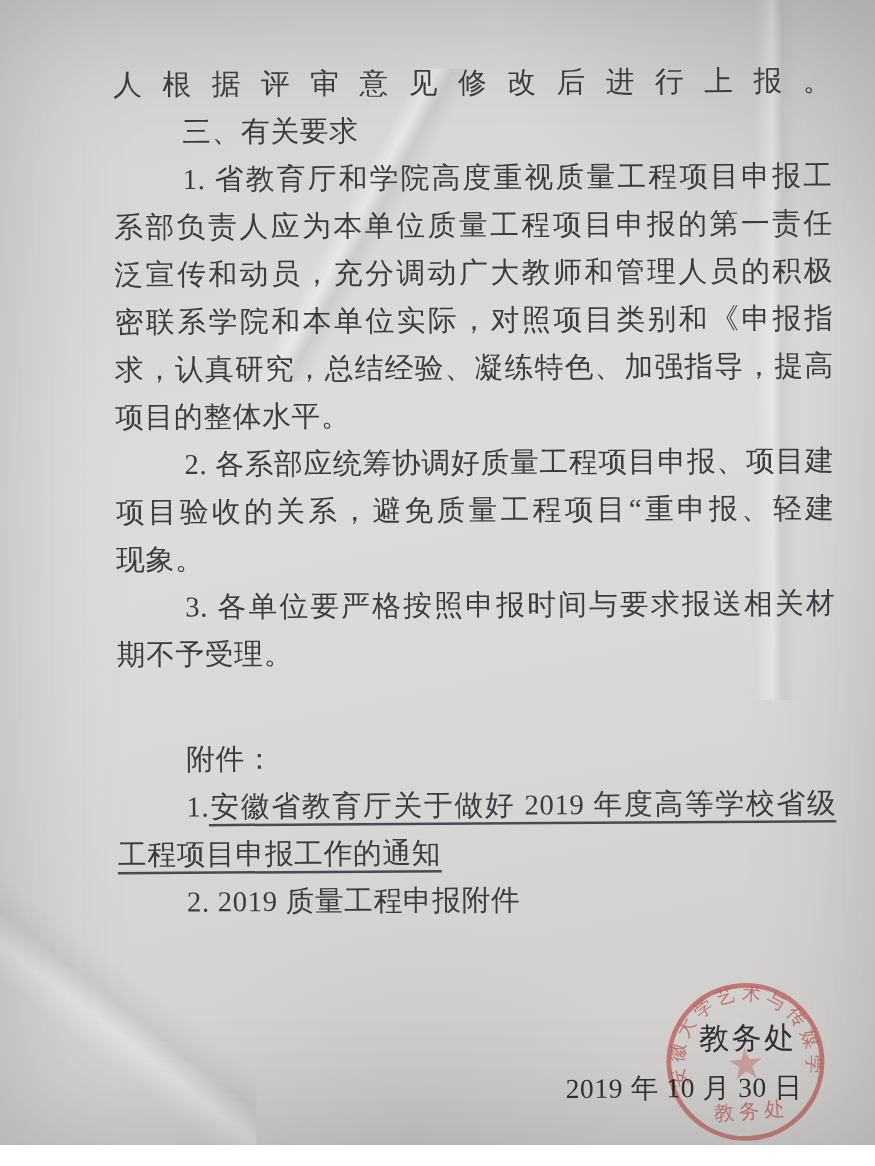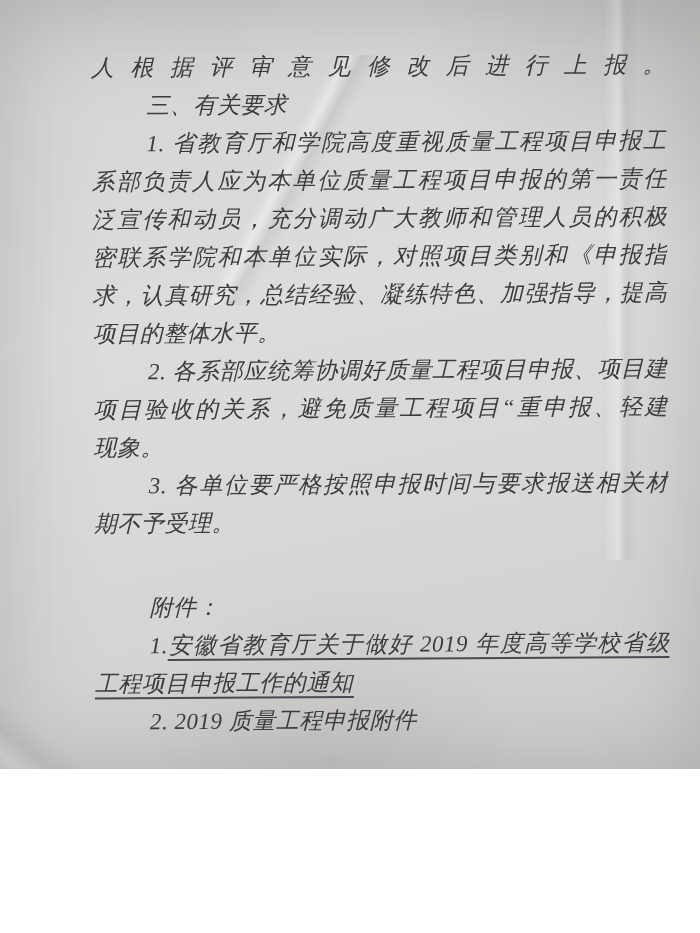--- a/index.html
+++ b/index.html
@@ -1,26 +1,25 @@
 <!DOCTYPE html>
 <html><head>
 <meta charset="utf-8">
 <style>
   * { margin: 0; padding: 0; box-sizing: border-box; }
   html, body { width: 700px; height: 933px; }
   body { font-family: "Liberation Serif", "DejaVu Serif", serif; }
 
   .photo {
     position: relative;
-    width: 700px; height: 769px;
+    width: 700px; height: 916px;
     overflow: hidden;
     background: linear-gradient(168deg,
       #cfcdcc 0%, #d8d6d5 14%, #dedcdb 38%,
       #dbd9d8 58%, #d5d3d2 78%, #cecccb 100%);
-    font-style: italic;
   }
   
   .photo::after {
     content: ""; position: absolute; inset: 0;
     box-shadow: inset 0 0 95px rgba(95,92,90,0.28);
     pointer-events: none;
   }
   .shade-tr {
     position: absolute; right: 0; top: 0; width: 340px; height: 280px;
     background: radial-gradient(ellipse at 90% 0%, rgba(110,108,106,0.20), transparent 62%);

